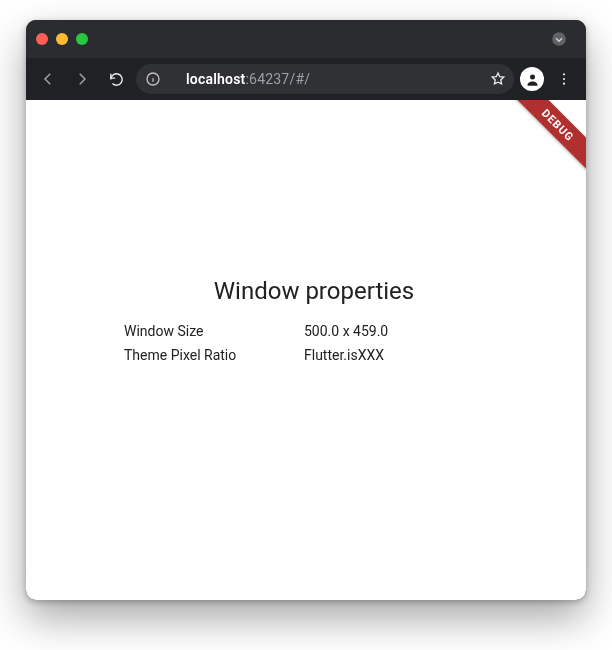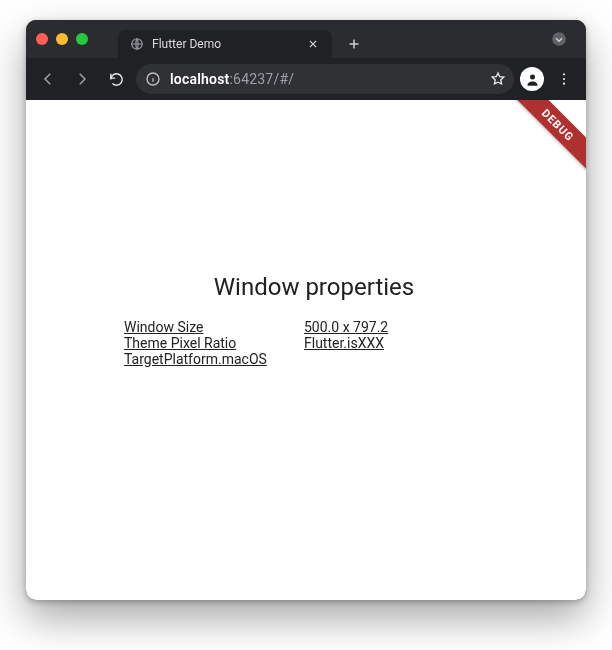--- a/index.html
+++ b/index.html
@@ -108,21 +108,21 @@
     .omnibox {
       flex:1;
       height: 30px;
       background: #303134;
       border-radius: 15px;
       display: flex;
       align-items: center;
       padding: 0 8px;
       color:#e8eaed;
       font-size: 14px;
-      gap: 8px;
+      gap: 24px;
     }
     .omnibox .site-info {
       width:18px;height:18px; display:flex; align-items:center; justify-content:center;
       color:#c0c0c0;
     }
     .omnibox .url-text { flex:1; white-space:nowrap; overflow:hidden; letter-spacing:0.2px; }
     .omnibox .url-text .bold { font-weight:600; color:#ffffff; }
     .omnibox .url-text .dim  { color:#9aa0a6; }
     .omnibox .star { color:#e8eaed; }
 
@@ -167,62 +167,41 @@
     }
     .content h2 {
       font-size: 24px;
       font-weight: 400;
       color:#212121;
       margin: 0 0 18px 0;
     }
     .props {
       display:grid;
       grid-template-columns: 180px 200px;
+      row-gap: 8px;
       font-size: 14px;
       color:#212121;
-      text-decoration:underline;
     }
     .props .lbl { }
     .props .val { }
 
     svg { display:block; }
   </style>
 </head>
 <body>
 
 <div class="window">
 
   <div class="titlebar">
     <div class="traffic-lights">
       <div class="tl red"></div>
       <div class="tl yellow"></div>
       <div class="tl green"></div>
     </div>
 
-    <div class="tab-row">
-      <div class="tab">
-        <span class="favicon">
-          <svg viewBox="0 0 24 24" width="14" height="14" fill="none" stroke="currentColor" stroke-width="2">
-            <circle cx="12" cy="12" r="9"></circle>
-            <path d="M3 12h18M12 3c2.5 3 2.5 15 0 18M12 3c-2.5 3-2.5 15 0 18"></path>
-          </svg>
-        </span>
-        <span class="title">Flutter Demo</span>
-        <span class="close">
-          <svg viewBox="0 0 16 16" width="10" height="10" stroke="currentColor" stroke-width="2">
-            <path d="M3 3l10 10M13 3L3 13"></path>
-          </svg>
-        </span>
-      </div>
-      <div class="new-tab">
-        <svg viewBox="0 0 16 16" width="12" height="12" stroke="currentColor" stroke-width="2">
-          <path d="M8 2v12M2 8h12"></path>
-        </svg>
-      </div>
-    </div>
 
     <div class="titlebar-right">
       <svg viewBox="0 0 24 24" width="18" height="18" fill="currentColor">
         <circle cx="12" cy="12" r="9" fill="#5f6368"></circle>
         <path d="M8 11l4 4 4-4" stroke="#cfcfcf" stroke-width="2" fill="none"></path>
       </svg>
     </div>
   </div>
 
   <div class="toolbar">
@@ -278,21 +257,20 @@
 
   <div class="viewport">
     <div class="debug-banner">
       <span>DEBUG</span>
     </div>
 
     <div class="content">
       <h2>Window properties</h2>
       <div class="props">
         <div class="lbl">Window Size</div>
-        <div class="val">500.0 x 797.2</div>
+        <div class="val">500.0 x 459.0</div>
         <div class="lbl">Theme Pixel Ratio</div>
         <div class="lbl">Flutter.isXXX</div>
-        <div class="val">TargetPlatform.macOS</div>
       </div>
     </div>
   </div>
 
 </div>
 
 </body></html>

